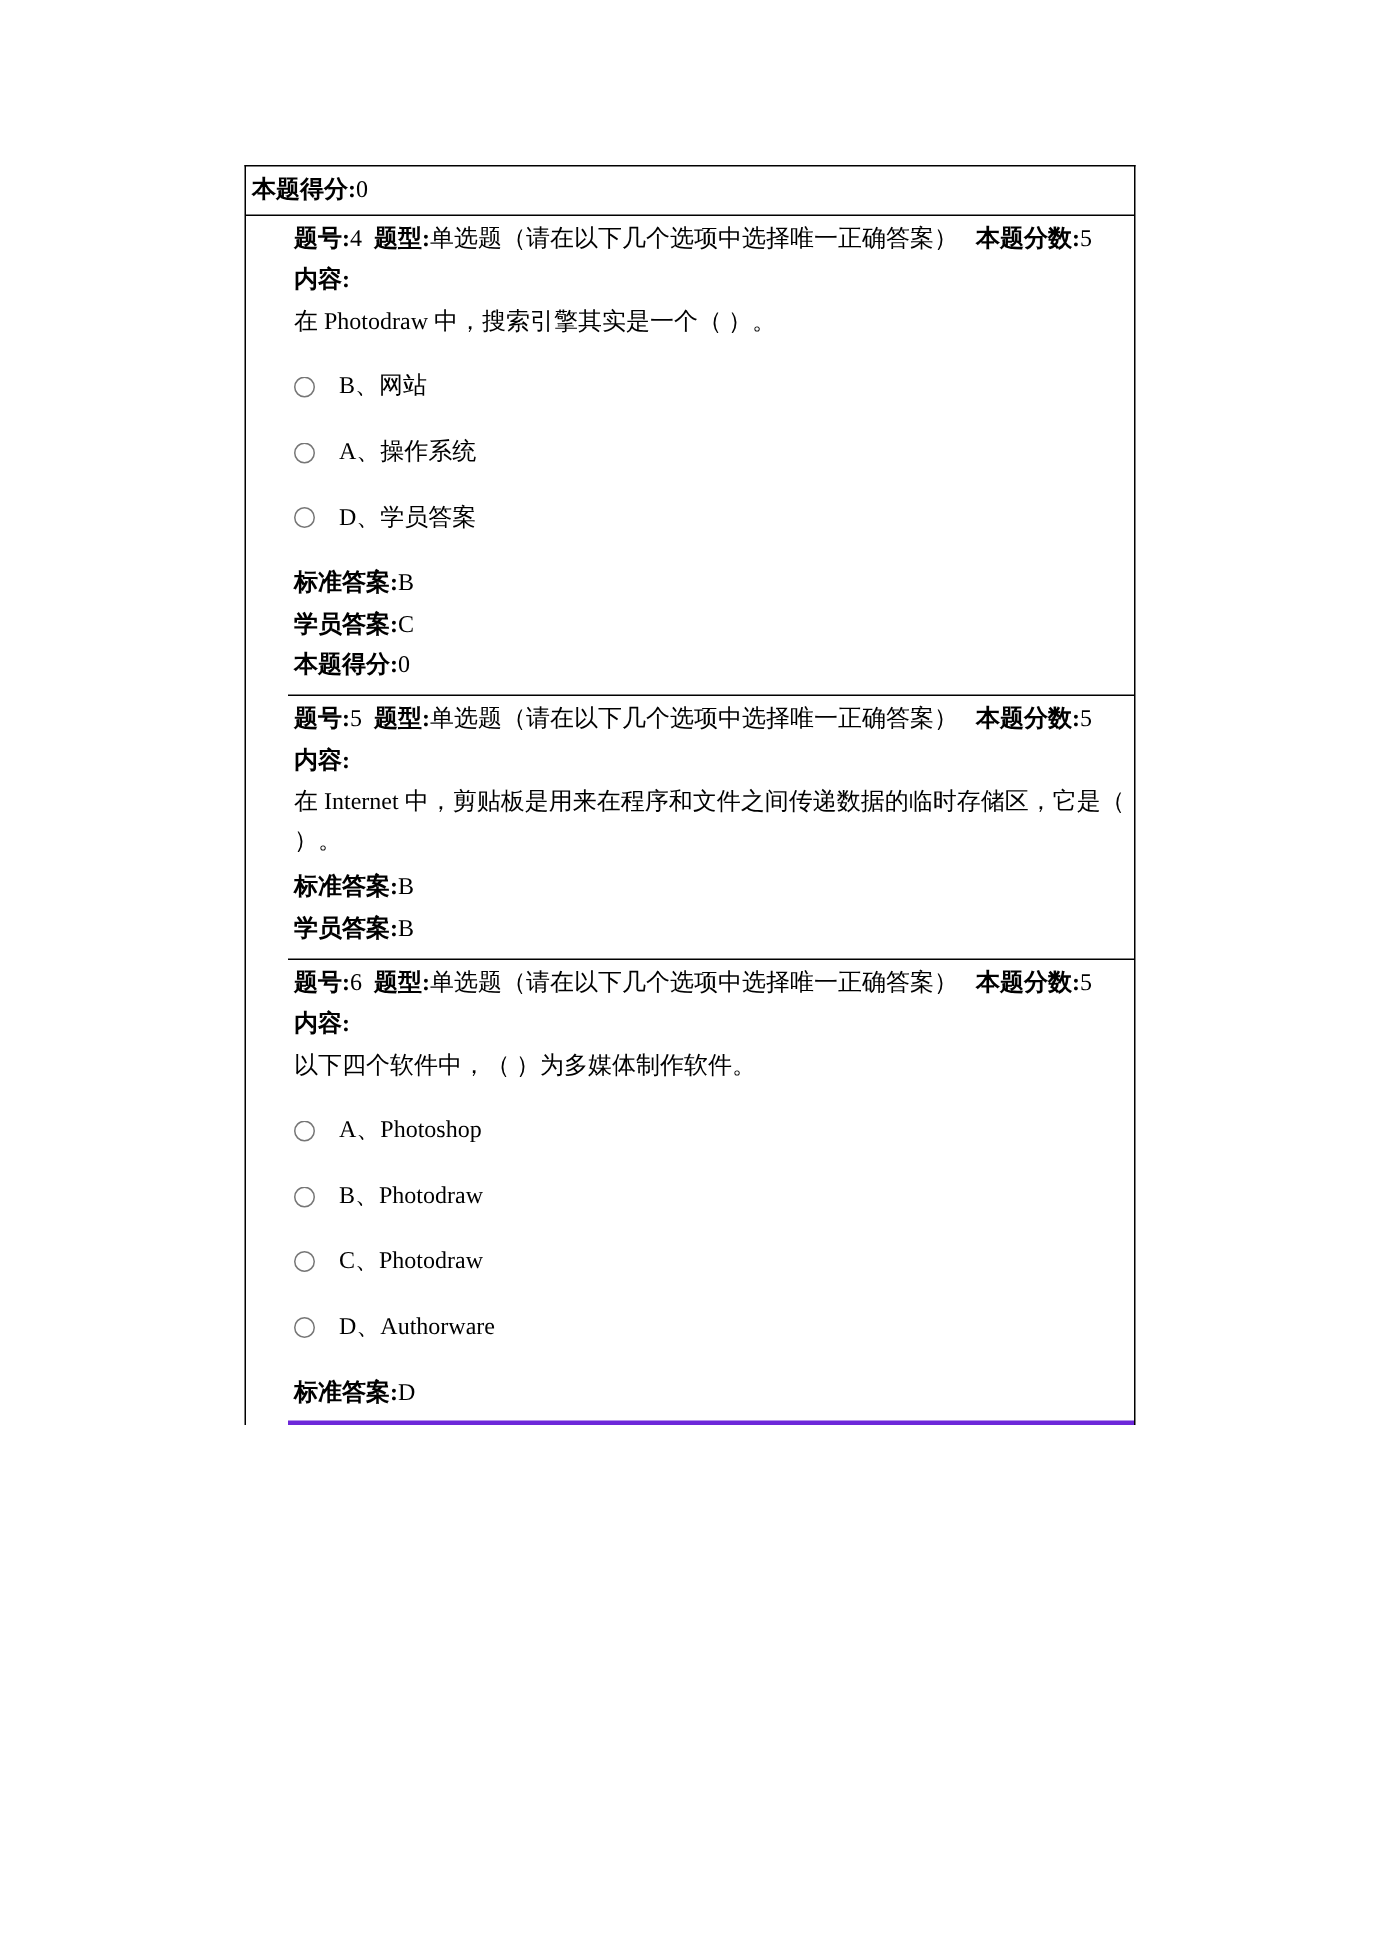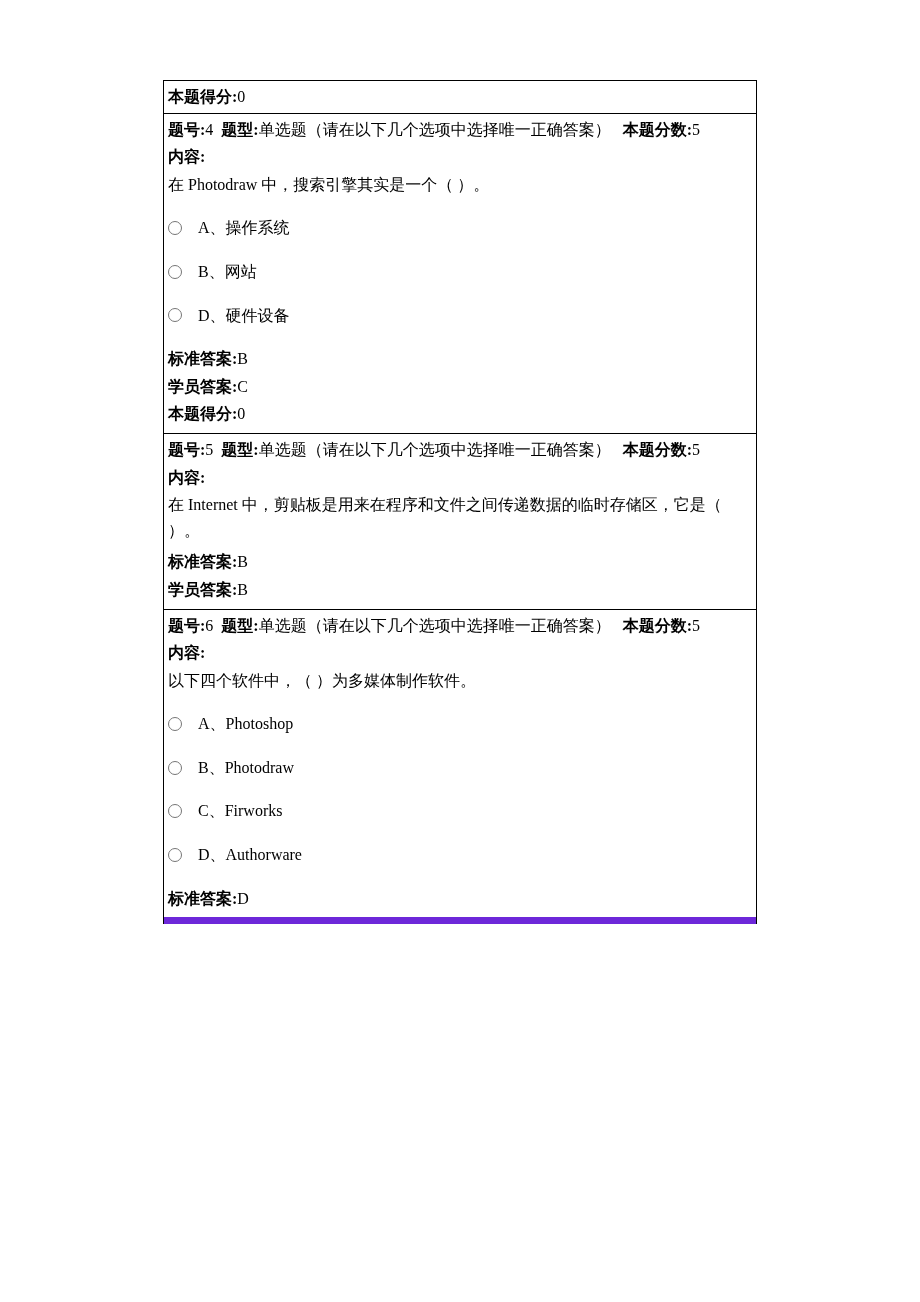--- a/index.html
+++ b/index.html
@@ -9,33 +9,34 @@
     background: #fff;
     font-family: "SimSun", "宋体", serif;
     font-size: 16px;
     color: #000;
     line-height: 1.6;
   }
   .page {
     width: 920px;
     min-height: 1302px;
     position: relative;
-    padding: 80px 163px 90px 163px;
+    padding: 110px 163px 90px 163px;
   }
   .frame {
     border: 1px solid #000;
     border-bottom: none;
   }
   .score-row {
     border-bottom: 1px solid #000;
     padding: 3px 4px;
   }
   .q-block {
     border-bottom: 1px solid #000;
     padding: 3px 4px 4px 4px;
+    margin-left: 28px;
   }
   .hdr-line {
     margin: 0 0 2px 0;
   }
   .bold { font-weight: bold; }
   .content-label { font-weight: bold; margin: 2px 0; }
   .stem { margin: 2px 0 6px 0; }
   .opts { margin: 6px 0 10px 0; }
   .opt {
     display: flex;
@@ -71,29 +72,29 @@
       <p class="hdr-line">
         <span class="bold">题号:</span><span>4</span>
         &nbsp;<span class="bold">题型:</span><span>单选题（请在以下几个选项中选择唯一正确答案）</span>
         &nbsp;&nbsp;<span class="bold">本题分数:</span><span>5</span>
       </p>
       <p class="content-label">内容:</p>
       <p class="stem">在 Photodraw 中，搜索引擎其实是一个（ ）。</p>
       <div class="opts">
         <div class="opt">
           <input type="radio" class="radio" name="q4" style="">
+          <span class="opt-label">B、网站</span>
+        </div>
+        <div class="opt">
+          <input type="radio" class="radio" name="q4" style="">
           <span class="opt-label">A、操作系统</span>
         </div>
         <div class="opt">
           <input type="radio" class="radio" name="q4" style="">
-          <span class="opt-label">B、网站</span>
-        </div>
-        <div class="opt">
-          <input type="radio" class="radio" name="q4" style="">
-          <span class="opt-label">D、硬件设备</span>
+          <span class="opt-label">D、学员答案</span>
         </div>
       </div>
       <div class="answers">
         <p><span>标准答案:</span><span class="val">B</span></p>
         <p><span>学员答案:</span><span class="val">C</span></p>
         <p><span>本题得分:</span><span class="val">0</span></p>
       </div>
     </div>
 
     <div class="q-block">
@@ -103,40 +104,40 @@
         &nbsp;&nbsp;<span class="bold">本题分数:</span><span>5</span>
       </p>
       <p class="content-label">内容:</p>
       <p class="stem">在 Internet 中，剪贴板是用来在程序和文件之间传递数据的临时存储区，它是（ ）。</p>
       <div class="answers">
         <p><span>标准答案:</span><span class="val">B</span></p>
         <p><span>学员答案:</span><span class="val">B</span></p>
       </div>
     </div>
 
-    <div class="q-block last-block" style="border-bottom:7px solid #6d28d9;">
+    <div class="q-block last-block" style="border-bottom:3px solid #6d28d9;">
       <p class="hdr-line">
         <span class="bold">题号:</span><span>6</span>
         &nbsp;<span class="bold">题型:</span><span>单选题（请在以下几个选项中选择唯一正确答案）</span>
         &nbsp;&nbsp;<span class="bold">本题分数:</span><span>5</span>
       </p>
       <p class="content-label">内容:</p>
       <p class="stem">以下四个软件中，（ ）为多媒体制作软件。</p>
       <div class="opts">
         <div class="opt">
           <input type="radio" class="radio" name="q6" style="">
           <span class="opt-label">A、Photoshop</span>
         </div>
         <div class="opt">
           <input type="radio" class="radio" name="q6" style="">
           <span class="opt-label">B、Photodraw</span>
         </div>
         <div class="opt">
           <input type="radio" class="radio" name="q6" style="">
-          <span class="opt-label">C、Firworks</span>
+          <span class="opt-label">C、Photodraw</span>
         </div>
         <div class="opt">
           <input type="radio" class="radio" name="q6" style="">
           <span class="opt-label">D、Authorware</span>
         </div>
       </div>
       <div class="answers">
         <p><span>标准答案:</span><span class="val">D</span></p>
       </div>
     </div>

